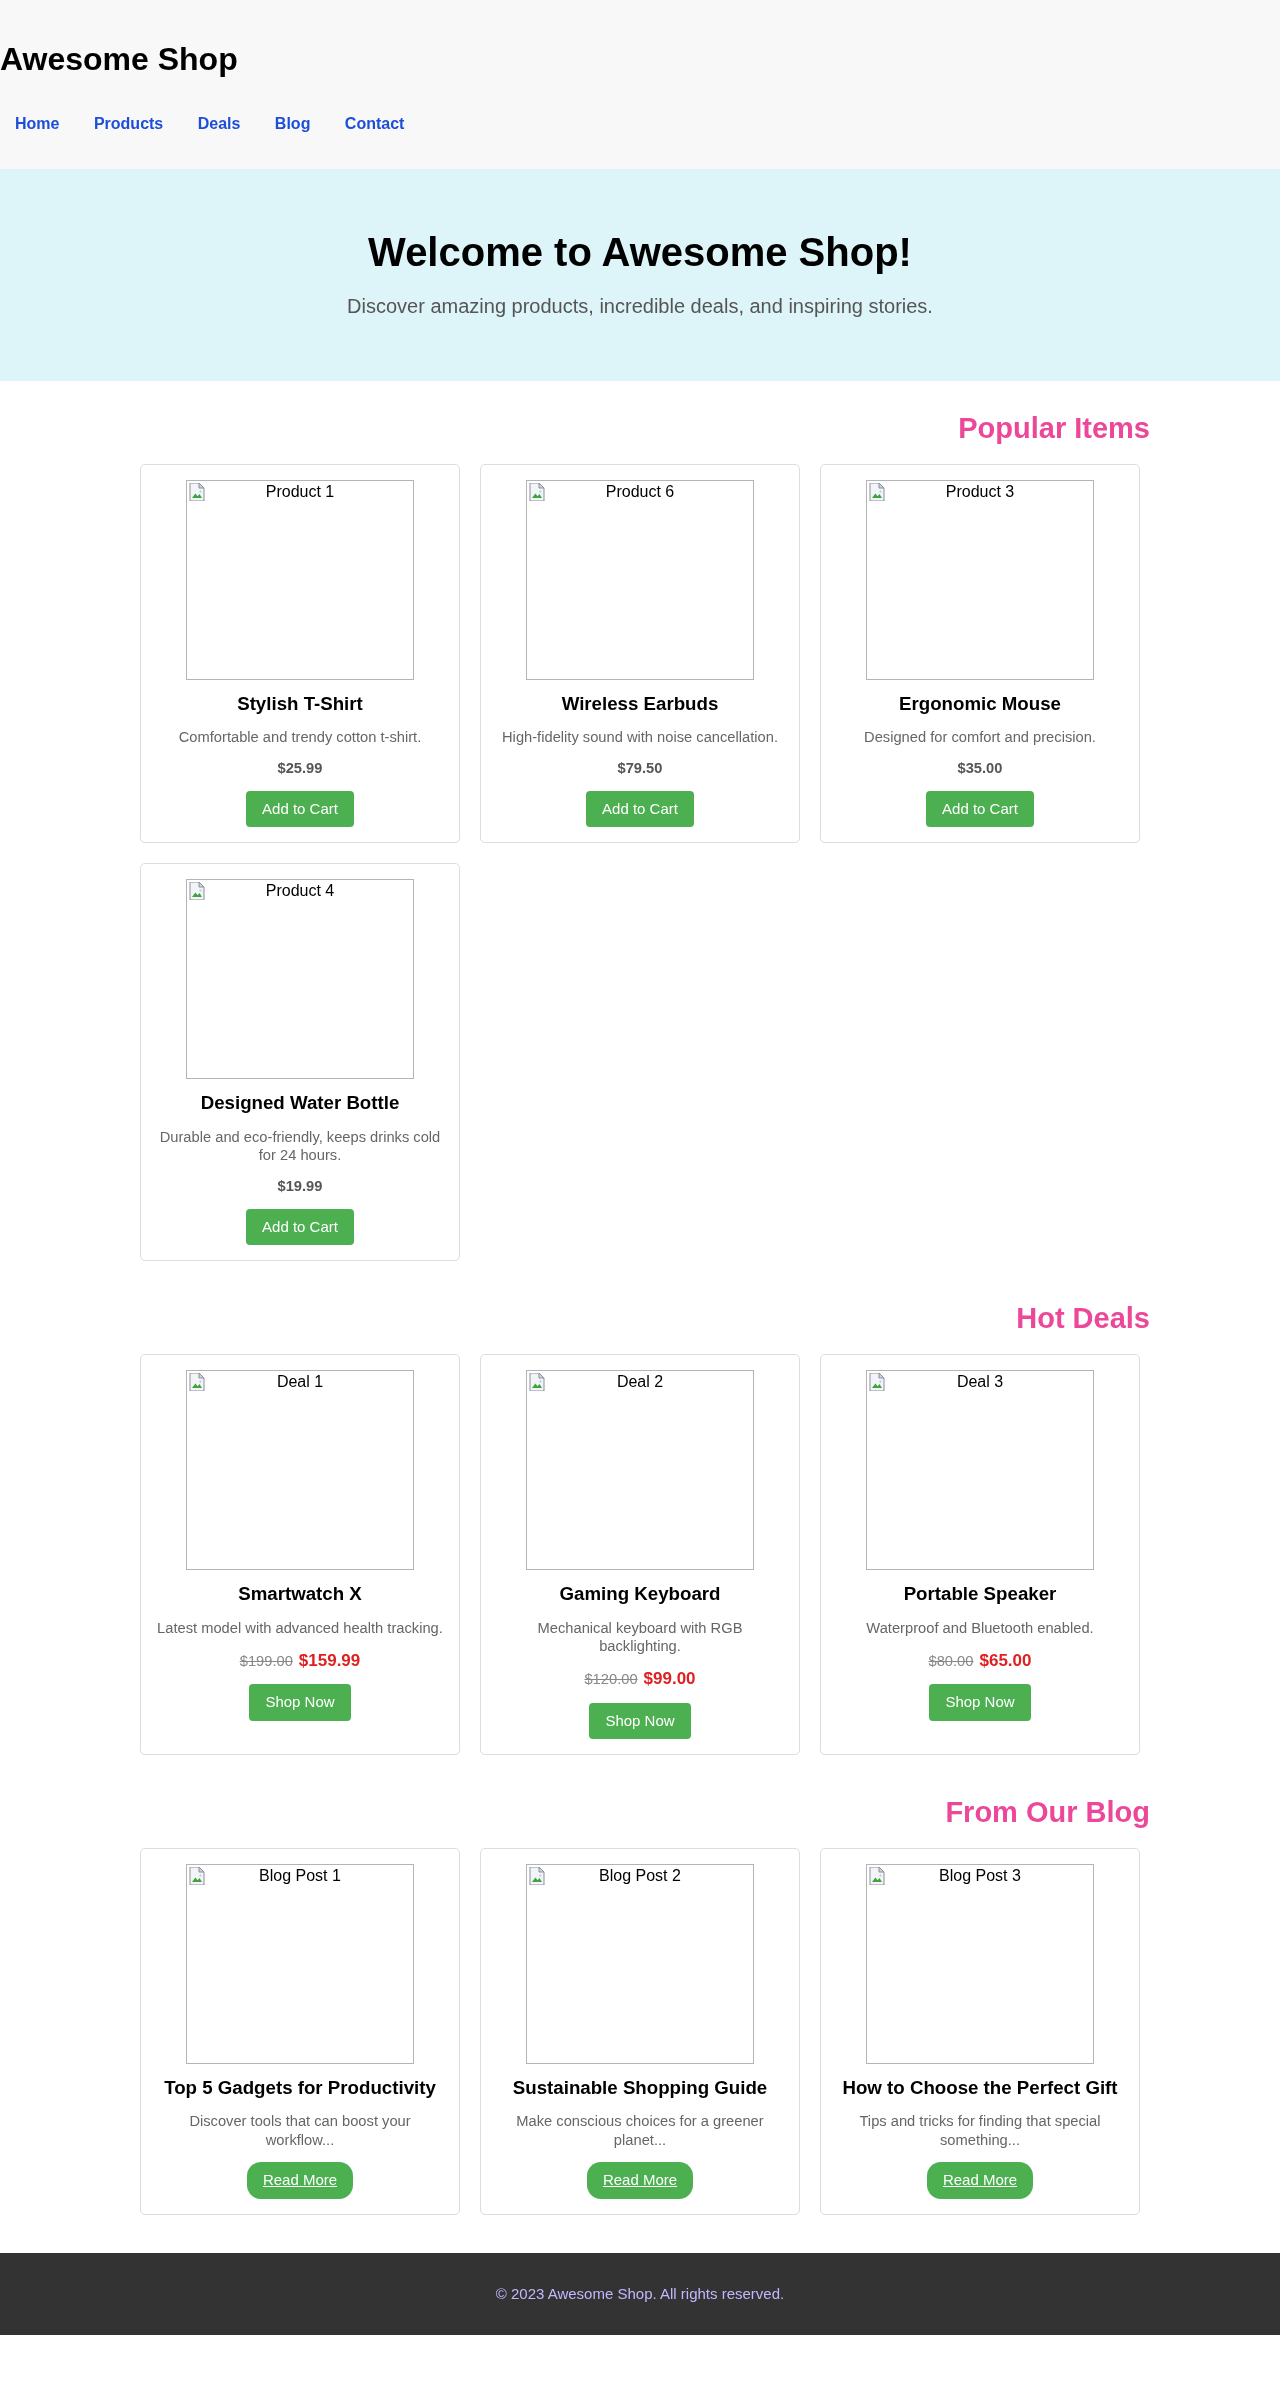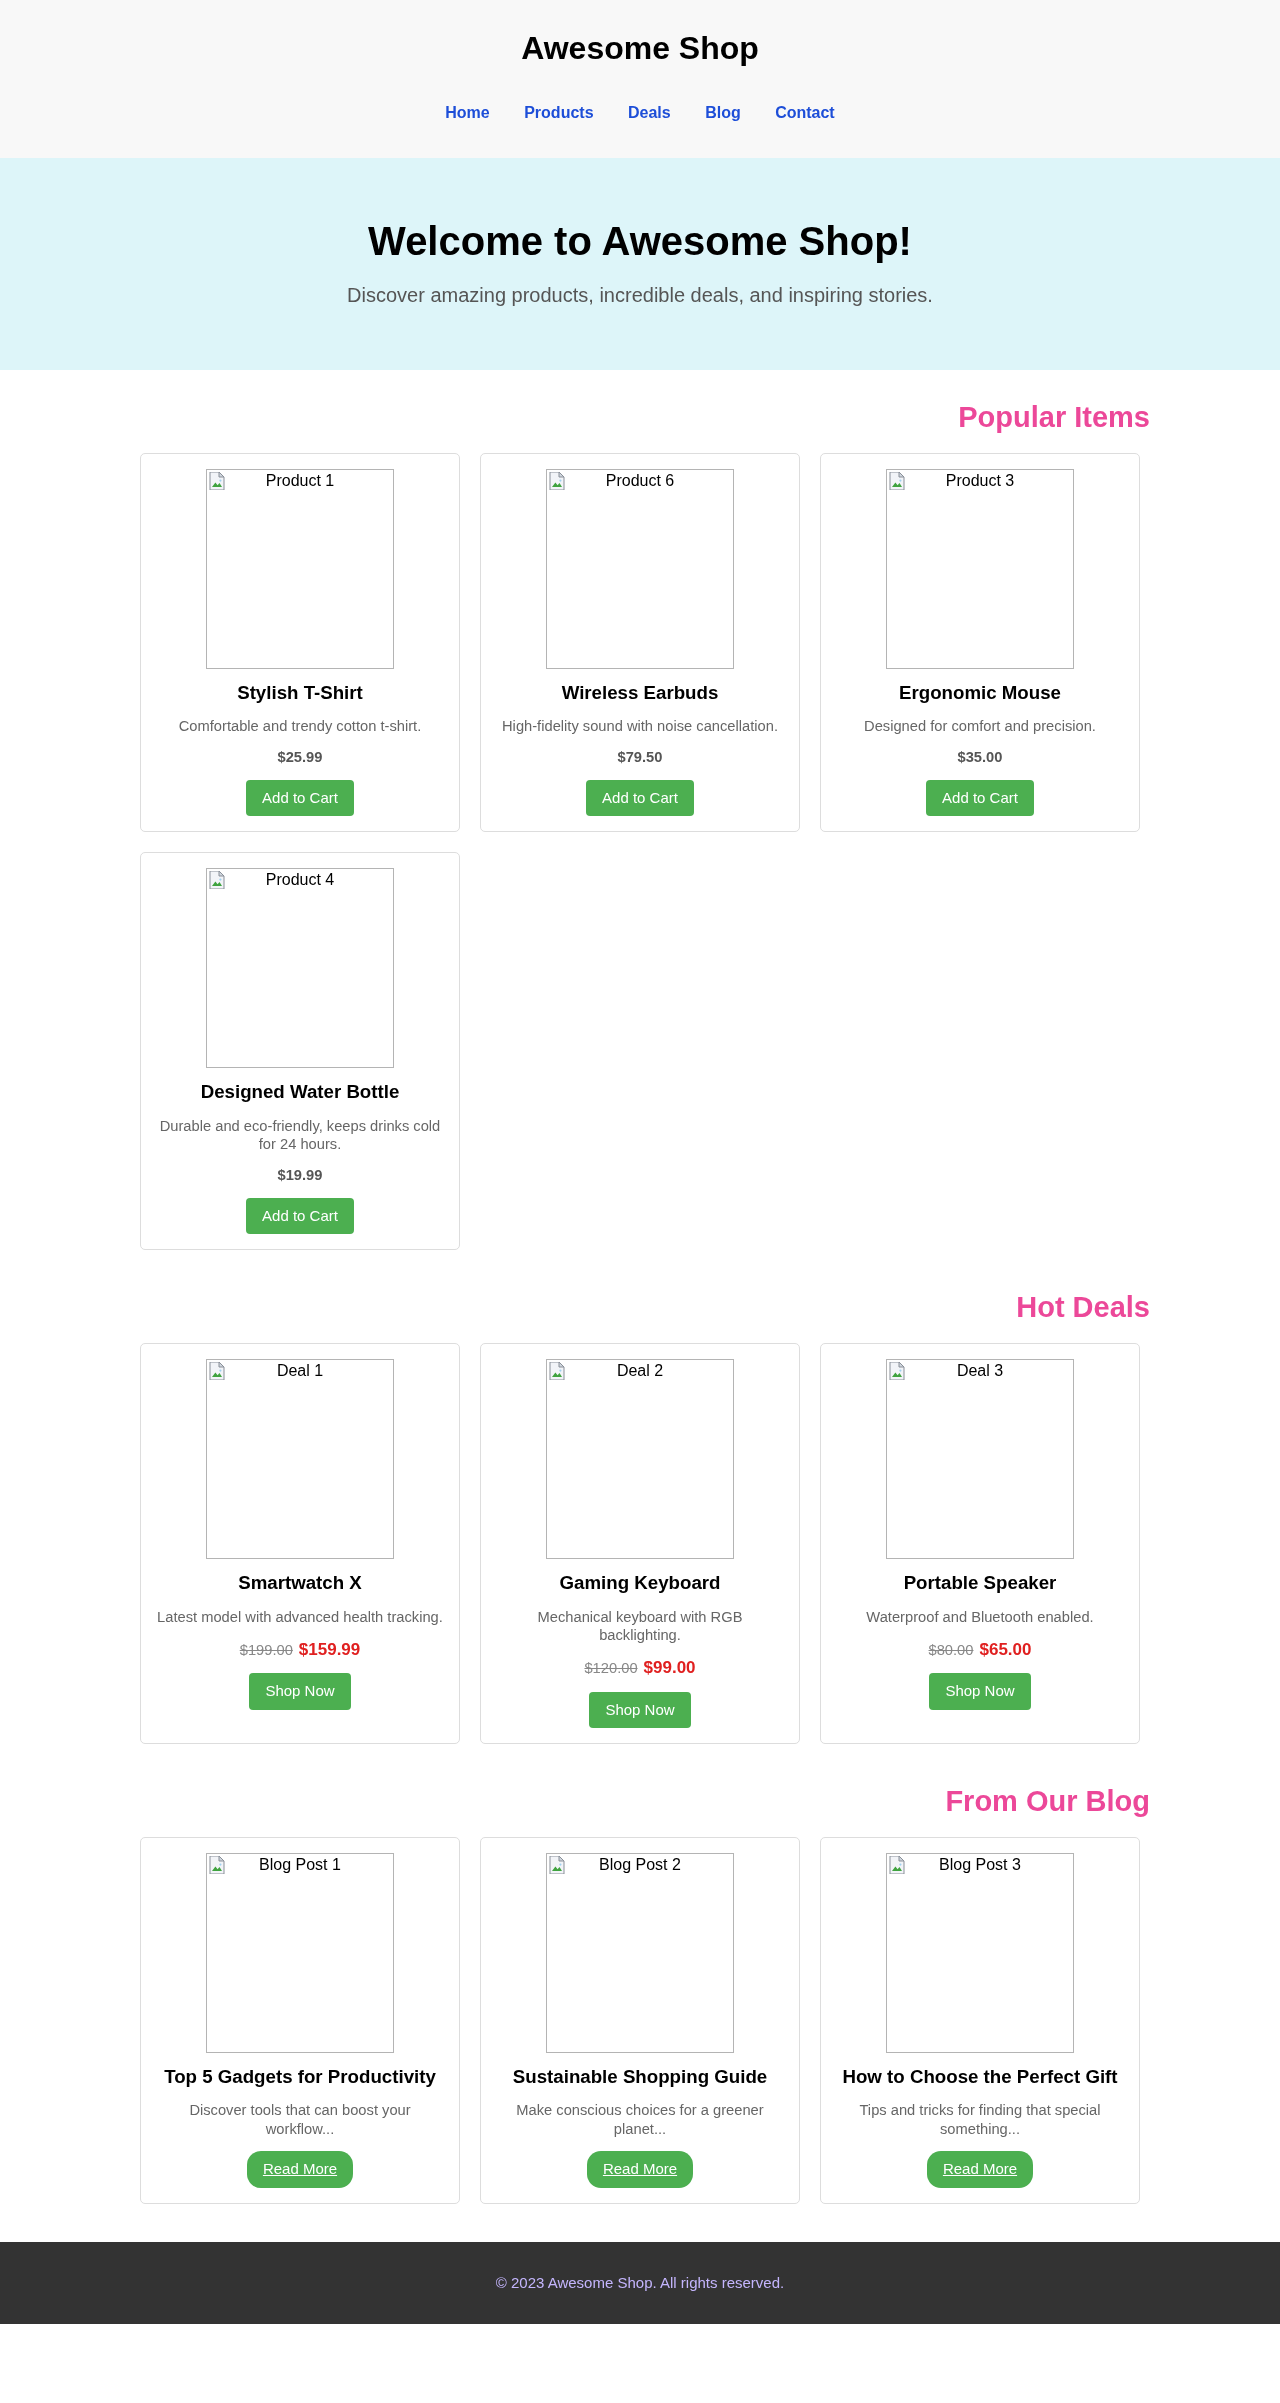--- a/index.html
+++ b/index.html
@@ -8,22 +8,22 @@
     width: 1280px;
     background: #ffffff;
     font-family: "Liberation Sans", sans-serif;
     color: #000000;
     -webkit-font-smoothing: antialiased;
   }
 
   
   .site-header {
     background: #f8f8f8;
-    padding: 9px 0 18px;
-    text-align: center;
+    padding: 20px 0 18px;
+    text-align: left;
   }
   .site-title {
     font-size: 32px;
     font-weight: bold;
     margin: 21px 0;
     line-height: 1.15;
     color: #000;
   }
   .main-nav { padding-bottom: 2px; }
   .main-nav a {
@@ -82,21 +82,21 @@
     width: 320px;
     border: 1px solid #dddddd;
     border-radius: 5px;
     padding: 15px;
     text-align: center;
     background: #fff;
   }
   
   .img-ph {
     display: block;
-    width: 188px;
+    width: 228px;
     height: 200px;
     margin: 0 auto;
     border: 1px solid #b4b4b4;
     background: #ffffff;
     position: relative;
     overflow: hidden;
   }
   .img-ph .alt-text {
     position: absolute;
     top: 1px;

